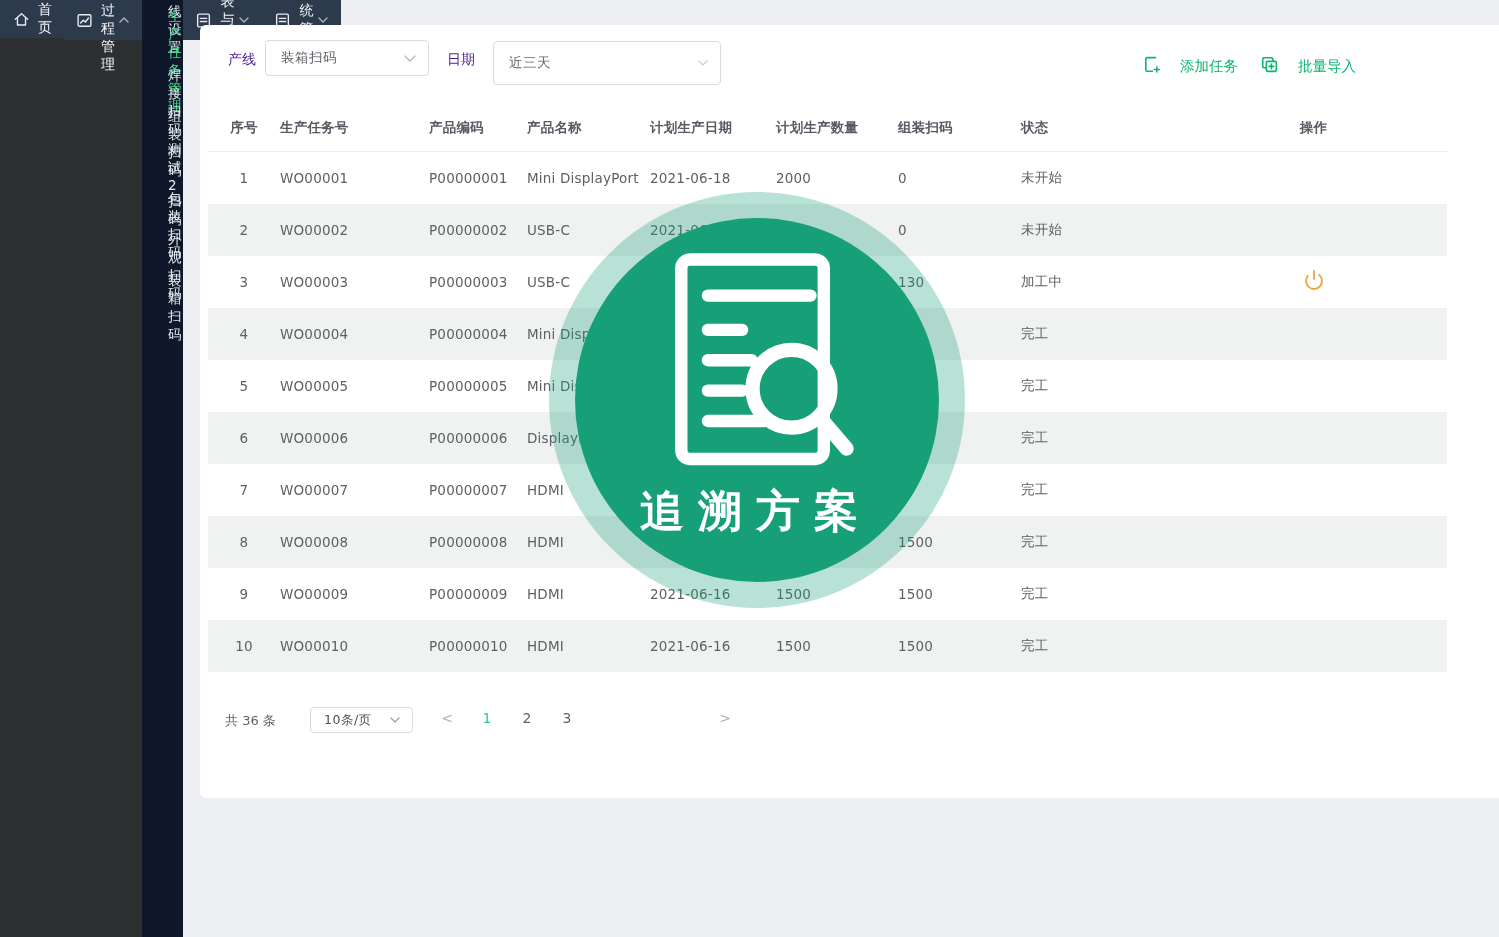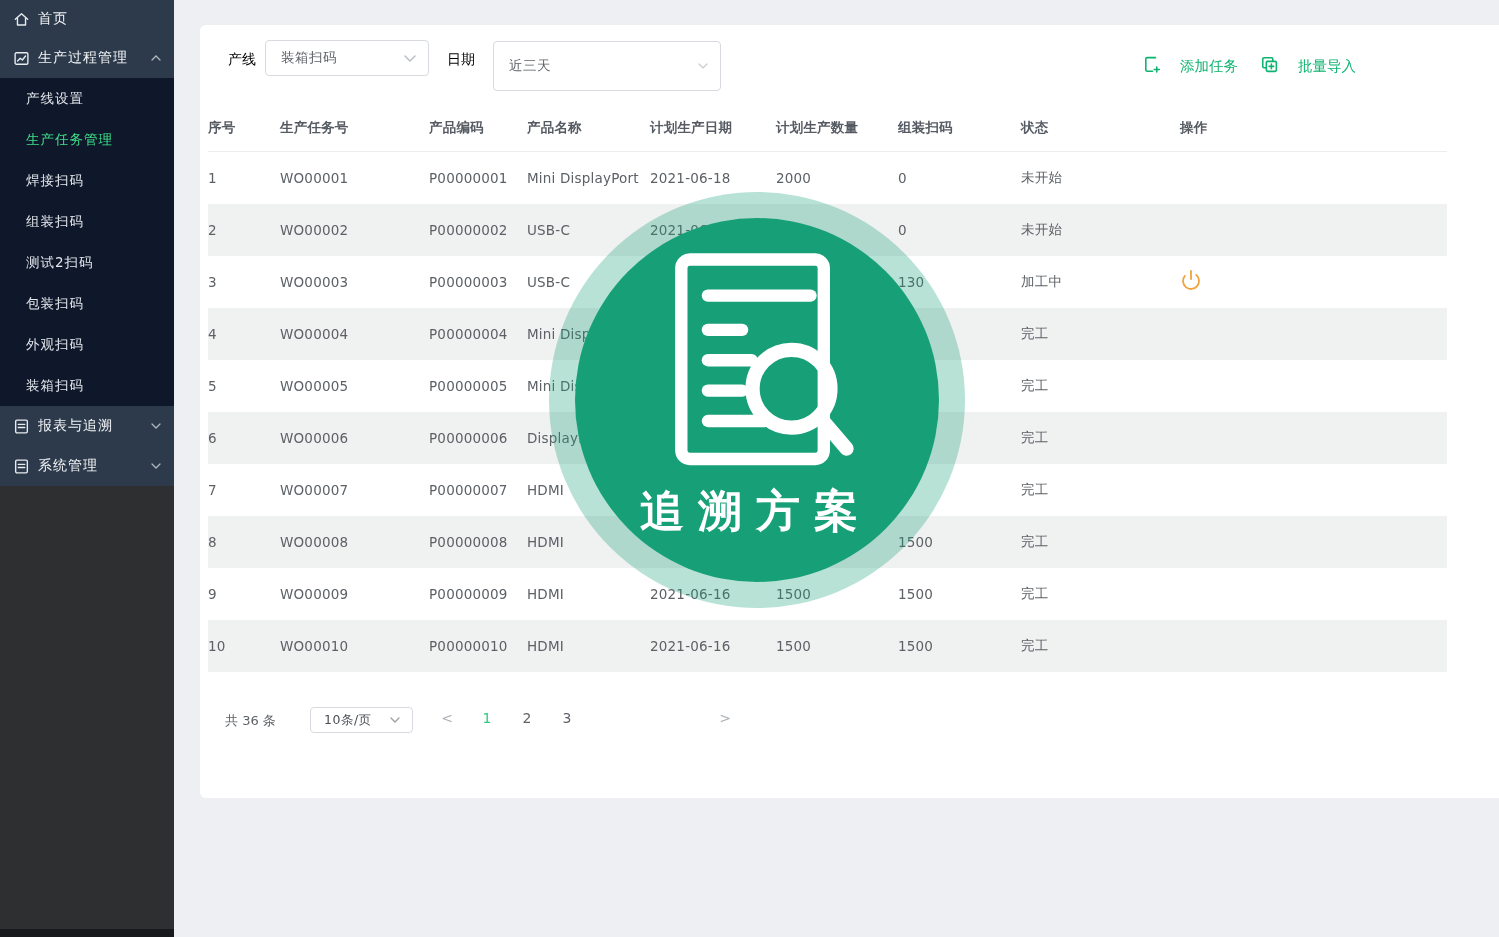--- a/index.html
+++ b/index.html
@@ -5,51 +5,51 @@
   * { margin:0; padding:0; box-sizing:border-box; }
   html,body { width:1499px; height:937px; }
   body {
     position:relative; overflow:hidden;
     background:#edeff2;
     font-family:"DejaVu Sans", sans-serif;
     -webkit-font-smoothing:antialiased;
   }
 
   
-  .sidebar { position:absolute; left:0; top:0; width:174px; height:937px; background:#2e2f31; display:flex; flex-direction:column; }
+  .sidebar { position:absolute; left:0; top:0; width:174px; height:937px; background:#2e2f31; display:flex; }
   .nav-item { display:flex; align-items:center; height:38px; padding:0 10px 0 8px; background:#2d3a4b; color:#f2f4f6; font-size:14px; cursor:pointer; }
   .nav-item.group { height:40px; }
   .nav-item .nav-ic { width:26px; display:flex; align-items:center; justify-content:center; flex:0 0 26px; }
   .nav-item .nav-lbl { flex:1; padding-left:4px; letter-spacing:1px; }
   .nav-item .nav-chev { width:16px; display:flex; justify-content:center; }
   .submenu { background:#0f172a; }
   .sub-item { height:41px; display:flex; align-items:center; padding-left:26px; color:#e3e8ed; font-size:13.5px; letter-spacing:1px; cursor:pointer; }
   .sub-item.active { color:#3ee08a; }
   .side-filler { flex:1; background:#2e2f31; }
   .side-strip { height:8px; background:#17191d; }
 
   
   .panel { position:absolute; left:200px; top:25px; width:1299px; height:773px; background:#ffffff; border-radius:6px 0 0 6px; }
 
-  .flt-label { position:absolute; font-size:14px; color:#000000; }
+  .flt-label { position:absolute; font-size:14px; color:#4c1d95; }
   .select { position:absolute; border:1px solid #d7dbe0; border-radius:4px; background:#fff; display:flex; align-items:center; cursor:pointer; }
   .select .sel-val { flex:1; padding-left:15px; font-size:13.5px; color:#5f6368; letter-spacing:.5px; }
   .select .sel-chev { padding-right:12px; display:flex; align-items:center; }
 
   .top-btn { position:absolute; top:30px; display:flex; align-items:center; gap:19px; color:#0db36e; font-size:14.5px; cursor:pointer; }
 
   
   .tbl { position:absolute; left:8px; top:80px; width:1239px; }
   .trow { display:grid; grid-template-columns:72px 149px 98px 123px 126px 122px 123px 159px 1fr; align-items:center; }
   .thead { height:47px; border-bottom:1px solid #ebedee; }
   .thead .cell { font-weight:bold; color:#565b63; font-size:13.5px; }
   .tbody .trow { height:52px; }
   .tbody .trow:nth-child(even) { background:#f0f1f1; }
   .cell { font-size:13.5px; color:#5c6166; letter-spacing:.2px; }
-  .cell.c-center { text-align:left; }
+  .cell.c-center { text-align:center; }
   .op-btn { background:none; border:none; cursor:pointer; display:inline-flex; padding:0; }
 
   
   .pager { position:absolute; left:0; top:678px; width:100%; height:36px; }
   .pg-total { position:absolute; left:25px; top:9px; font-size:13px; color:#5f6368; }
   .pg-size { left:110px; top:4px; width:103px; height:26px; }
   .pg-size .sel-val { padding-left:13px; font-size:12.5px; color:#4a4f55; }
   .pg-item { position:absolute; top:7px; width:18px; text-align:center; font-size:14px; color:#5f6368; cursor:pointer; }
   .pg-item.arrow { color:#aab0b6; }
   .pg-item.active { color:#2ecc7e; }
@@ -142,21 +142,21 @@
   <div class="select" style="left:65px; top:15px; width:164px; height:36px;">
     <span class="sel-val">装箱扫码</span>
     <span class="sel-chev">
       <svg width="12" height="7" viewBox="0 0 12 7" fill="none" stroke="#b6bcc2" stroke-width="1.4" stroke-linecap="round">
           <path d="M1 1 L6 6 L11 1"></path>
         </svg>
     </span>
   </div>
 
   <span class="flt-label" style="left:247px; top:26px;">日期</span>
-  <div class="select" style="left:293px; top:16px; width:228px; height:50px;">
+  <div class="select" style="left:293px; top:16px; width:228px; height:44px;">
     <span class="sel-val">近三天</span>
     <span class="sel-chev">
       <svg width="10" height="6" viewBox="0 0 10 6" fill="none" stroke="#c6cbd0" stroke-width="1.2" stroke-linecap="round">
           <path d="M1 1 L5 5 L9 1"></path>
         </svg>
     </span>
   </div>
 
   <div class="top-btn" style="left:942px;">
     <span>

